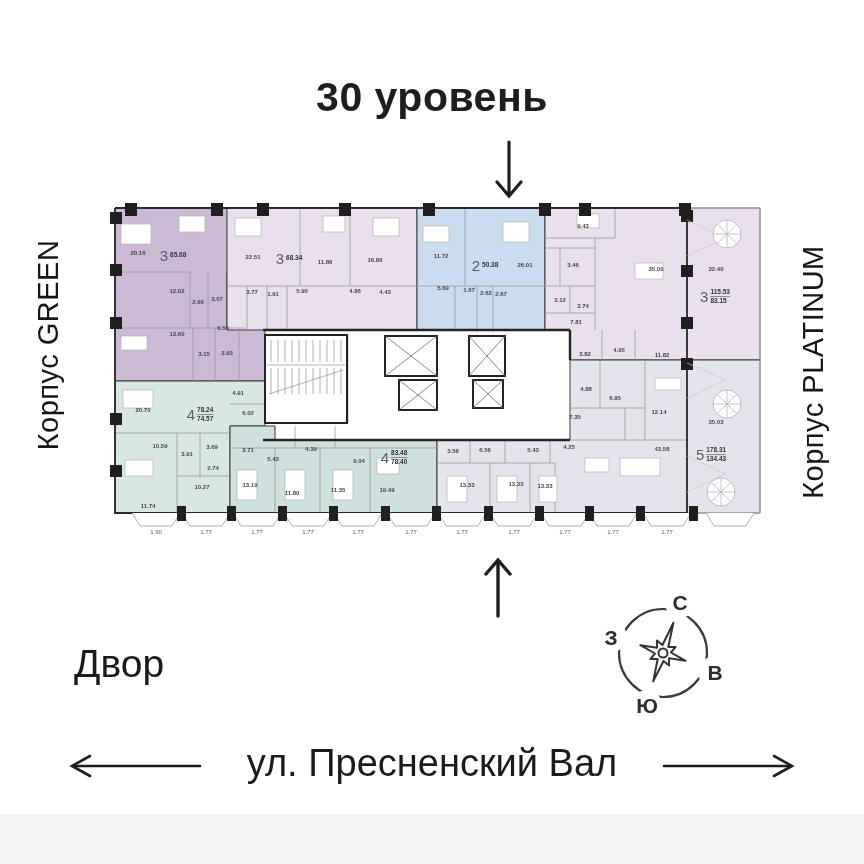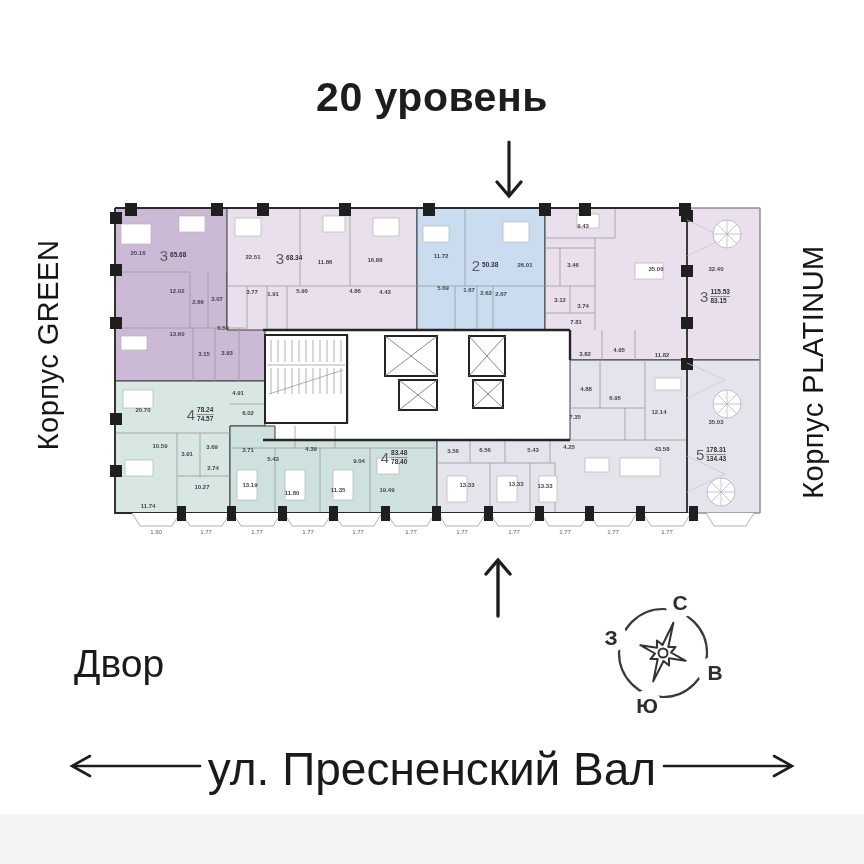--- a/index.html
+++ b/index.html
@@ -10,21 +10,21 @@
   .abs{position:absolute;}
   #page-title{
     left:0;right:0;top:74px;text-align:center;
     font-size:41px;font-weight:700;letter-spacing:0.5px;color:#1d1d1d;
   }
   .wing-label{
     font-size:29px;font-weight:400;color:#161616;letter-spacing:0.5px;
     white-space:nowrap;transform:translate(-50%,-50%) rotate(-90deg);
   }
   #courtyard-label{left:74px;top:642px;font-size:39px;font-weight:400;color:#1a1a1a;}
-  #street-label{left:0;right:0;top:742px;text-align:center;font-size:46px;font-weight:400;color:#1a1a1a;}
+  #street-label{left:0;right:0;top:742px;text-align:center;font-size:38px;font-weight:400;color:#1a1a1a;}
   #footer-strip{left:0;right:0;bottom:0;height:50px;background:#f3f3f4;}
   #plan{left:115px;top:208px;width:645px;height:340px;}
   #plan svg{position:absolute;left:0;top:0;overflow:visible;}
   #label-layer{position:absolute;left:0;top:0;width:100%;height:100%;}
   .room-label{
     position:absolute;transform:translate(-50%,-50%);
     font-size:6px;font-weight:700;color:#46454a;white-space:nowrap;letter-spacing:0;
   }
   .balcony-label{
     position:absolute;transform:translate(-50%,-50%);
@@ -35,21 +35,21 @@
     display:flex;align-items:center;gap:2px;white-space:nowrap;
   }
   .apt-badge .digit{font-size:15px;font-weight:400;color:#5d5a60;line-height:1;}
   .apt-badge .vals{display:flex;flex-direction:column;font-size:6.5px;font-weight:700;color:#323236;line-height:1.3;}
   .apt-badge .vals b:nth-child(2){border-top:0.5px solid #8a8a8a;}
   svg text.compass-letter{font-family:"Liberation Sans",sans-serif;font-size:21px;font-weight:700;fill:#2e2e2e;}
 </style>
 </head>
 <body>
 
-<div class="abs" id="page-title">20 уровень</div>
+<div class="abs" id="page-title">30 уровень</div>
 
 <svg class="abs" style="left:490px;top:138px;" width="38" height="64">
   <g stroke="#1d1d1d" stroke-width="3.2" fill="none" stroke-linecap="round">
     <line x1="19" y1="4" x2="19" y2="56"></line>
     <polyline points="7,44 19,58 31,44"></polyline>
   </g>
 </svg>
 
 <div class="abs" id="plan">
   <svg id="plan-svg" width="645" height="340" viewBox="0 0 645 340">

